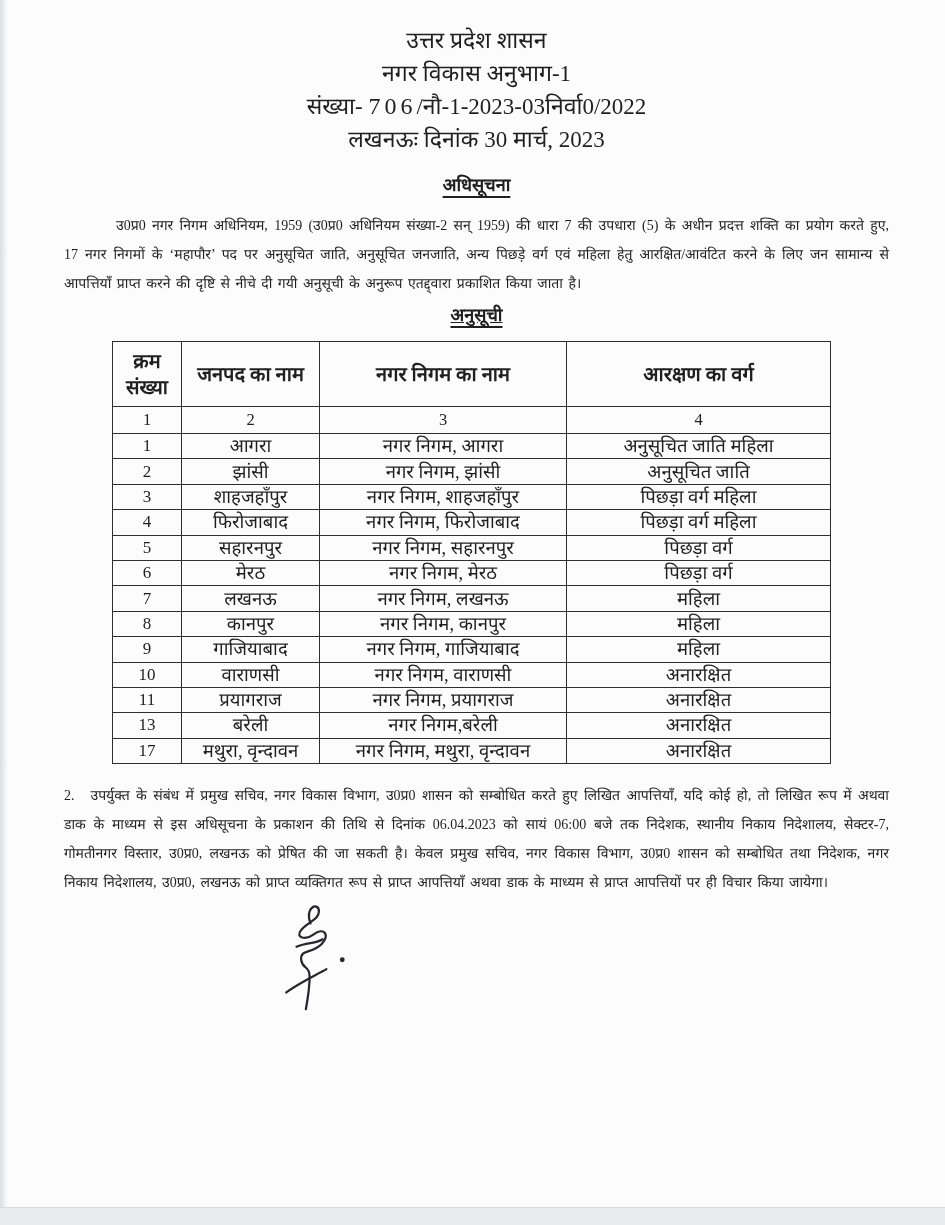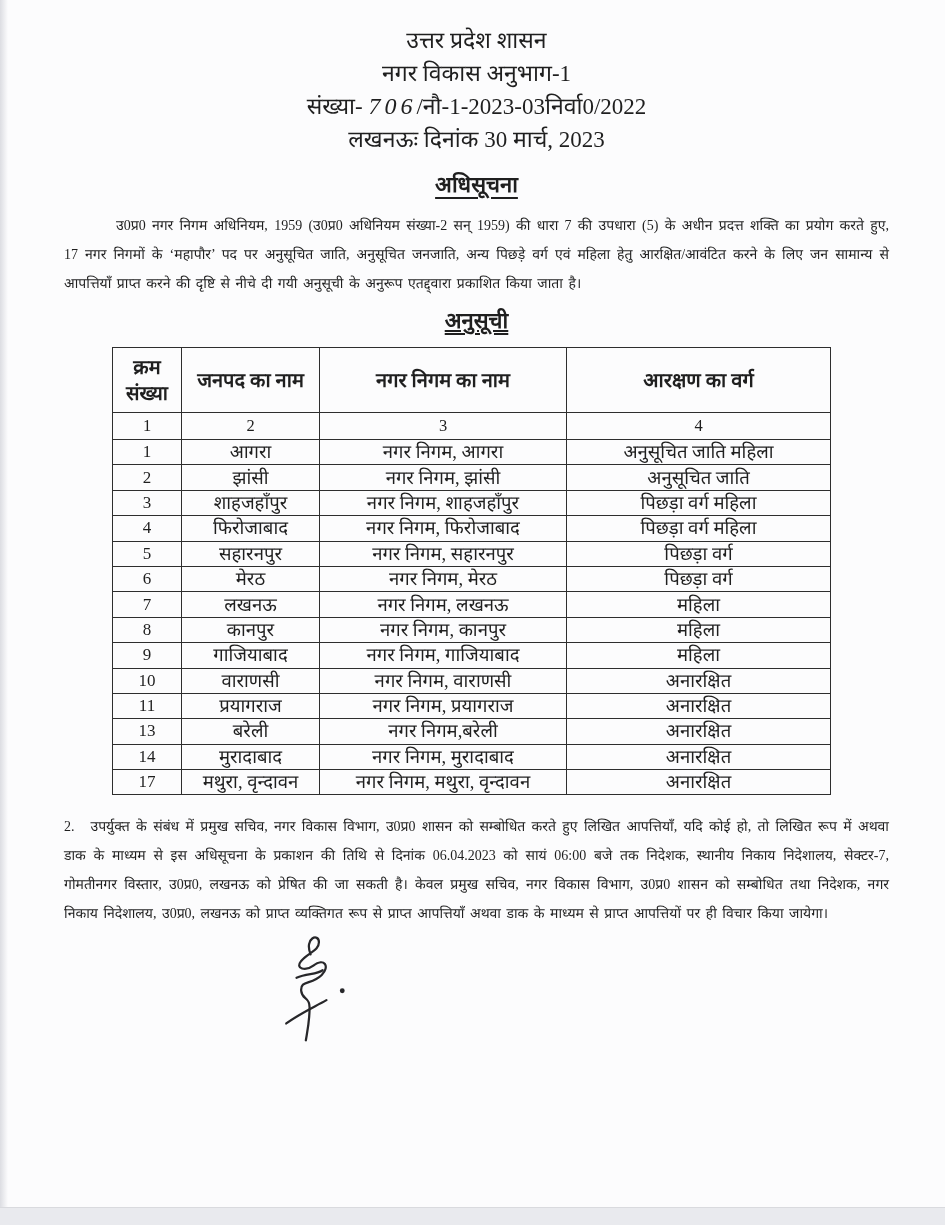--- a/index.html
+++ b/index.html
@@ -28,39 +28,38 @@
   .content {
     position: absolute;
     top: 0; left: 0; right: 0;
     padding: 24px 56px 0 64px;
   }
 
   
   .letterhead { text-align: center; font-size: 23px; line-height: 33px; font-weight: 500; }
   .letterhead .line { white-space: nowrap; }
   .handwritten {
-    font-style: italic;
     letter-spacing: 4px;
     font-size: 24px;
   }
 
   
   .doc-heading {
     text-align: center;
-    font-size: 22px;
+    font-size: 18px;
     font-weight: 600;
     margin-top: 14px;
     line-height: 30px;
   }
   .doc-heading span {
     text-decoration: underline;
     text-decoration-thickness: 1.5px;
     text-underline-offset: 5px;
   }
-  .doc-heading.schedule { margin-top: 8px; text-decoration: underline; }
+  .doc-heading.schedule { margin-top: 2px; text-decoration: underline; }
 
   
   .para {
     margin: 11px 0 0 0;
     font-size: 14px;
     line-height: 29px;
     text-align: justify;
     word-spacing: 2px;
   }
   .para.indent { text-indent: 52px; }
@@ -208,26 +207,20 @@
         <td>नगर निगम, प्रयागराज</td>
         <td>अनारक्षित</td>
       </tr>
           <tr class="data-row">
         <td class="sno">13</td>
         <td>बरेली</td>
         <td>नगर निगम,बरेली</td>
         <td>अनारक्षित</td>
       </tr>
           <tr class="data-row">
-        <td class="sno">14</td>
-        <td>मुरादाबाद</td>
-        <td>नगर निगम, मुरादाबाद</td>
-        <td>अनारक्षित</td>
-      </tr>
-          <tr class="data-row">
         <td class="sno">17</td>
         <td>मथुरा, वृन्दावन</td>
         <td>नगर निगम, मथुरा, वृन्दावन</td>
         <td>अनारक्षित</td>
       </tr>
         </tbody>
     </table>
 
     <p class="para" style="margin-top:17px;"><span class="para-num">2.</span><span>उपर्युक्त के संबंध में प्रमुख सचिव, नगर विकास विभाग, उ0प्र0 शासन को सम्बोधित करते हुए लिखित आपत्तियाँ, यदि कोई हो, तो लिखित रूप में अथवा डाक के माध्यम से इस अधिसूचना के प्रकाशन की तिथि से दिनांक 06.04.2023 को सायं 06:00 बजे तक निदेशक, स्थानीय निकाय निदेशालय, सेक्टर-7, गोमतीनगर विस्तार, उ0प्र0, लखनऊ को प्रेषित की जा सकती है। केवल प्रमुख सचिव, नगर विकास विभाग, उ0प्र0 शासन को सम्बोधित तथा निदेशक, नगर निकाय निदेशालय, उ0प्र0, लखनऊ को प्राप्त व्यक्तिगत रूप से प्राप्त आपत्तियाँ अथवा डाक के माध्यम से प्राप्त आपत्तियों पर ही विचार किया जायेगा।</span></p>
 

